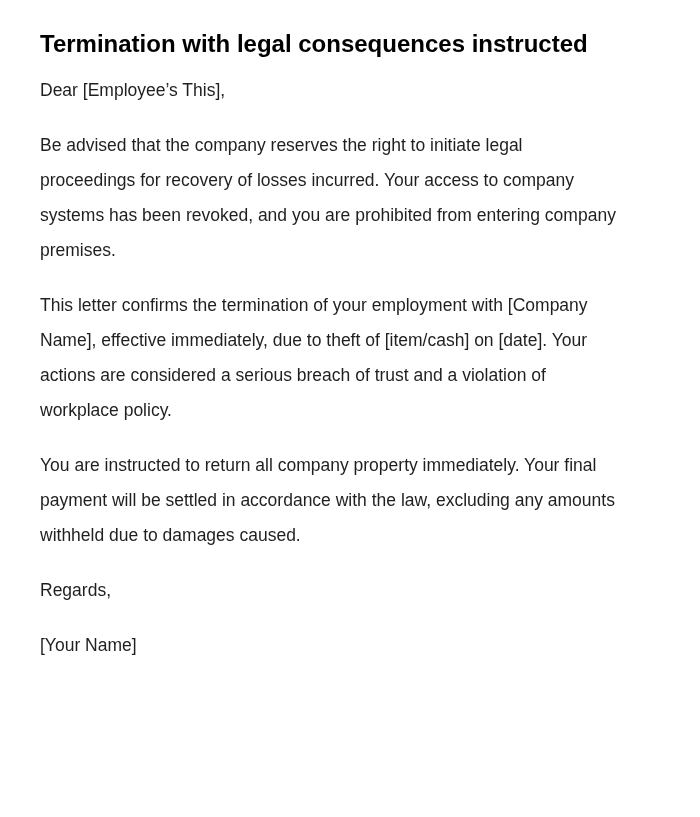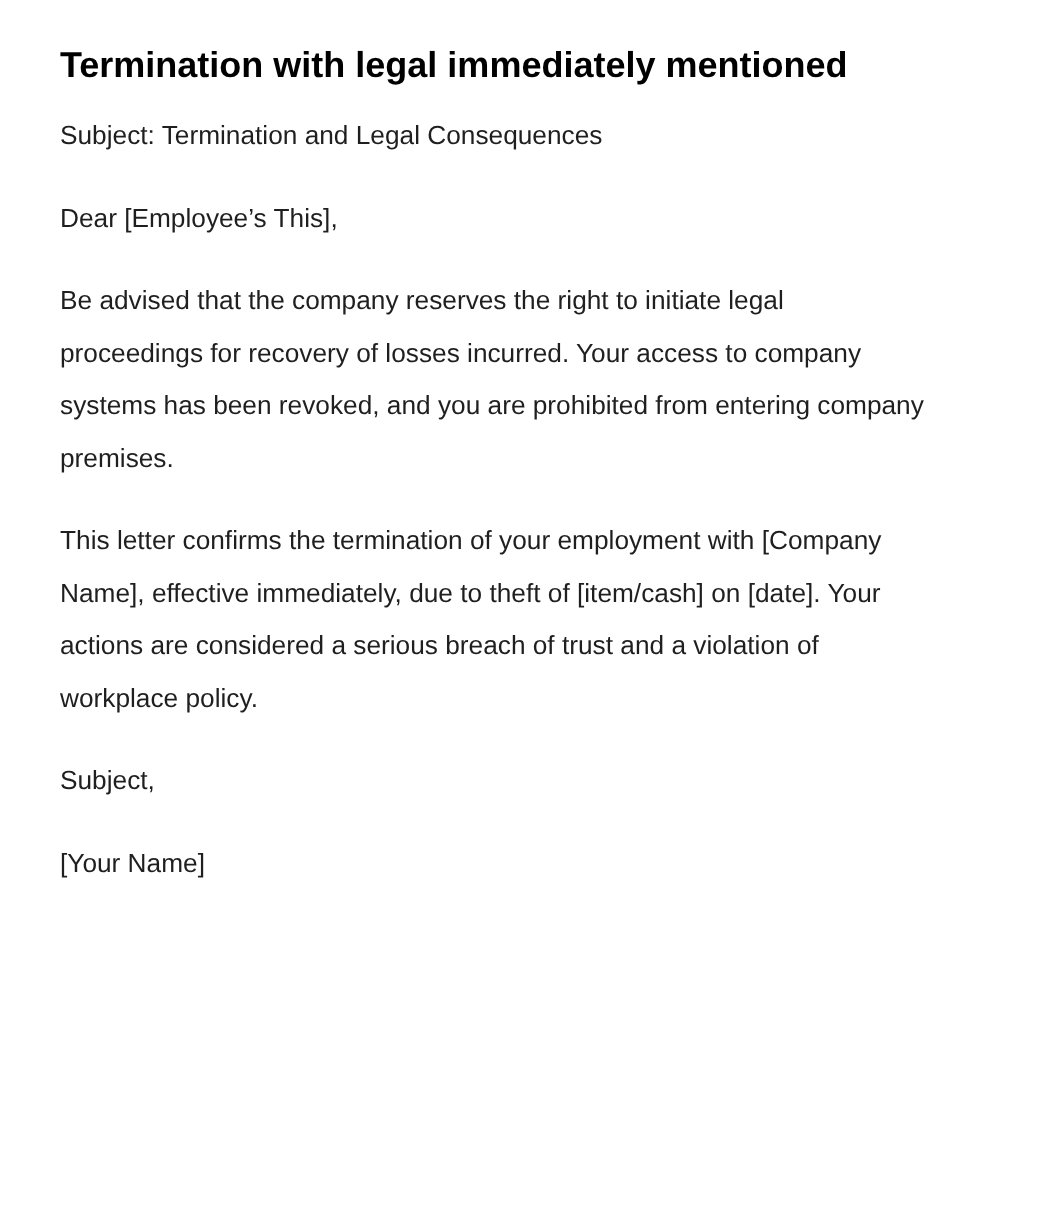--- a/index.html
+++ b/index.html
@@ -33,29 +33,29 @@
     color: #1f1f1f;
     max-width: 598px;
     margin: 0 0 20px 0;
   }
 </style>
 </head>
 <body>
 
 <div class="page">
   <div class="content">
-    <h1 class="doc-title">Termination with legal immediately mentioned</h1>
+    <h1 class="doc-title">Termination with legal consequences instructed</h1>
 
-    <p class="doc-text">Subject: Termination and Legal Consequences</p>
 
     <p class="doc-text">Dear [Employee’s This],</p>
 
     <p class="doc-text">Be advised that the company reserves the right to initiate legal proceedings for recovery of losses incurred. Your access to company systems has been revoked, and you are prohibited from entering company premises.</p>
 
     <p class="doc-text">This letter confirms the termination of your employment with [Company Name], effective immediately, due to theft of [item/cash] on [date]. Your actions are considered a serious breach of trust and a violation of workplace policy.</p>
 
+    <p class="doc-text">You are instructed to return all company property immediately. Your final payment will be settled in accordance with the law, excluding any amounts withheld due to damages caused.</p>
 
-    <p class="doc-text">Subject,</p>
+    <p class="doc-text">Regards,</p>
 
     <p class="doc-text">[Your Name]</p>
 
   </div>
 </div>
 
 </body></html>

